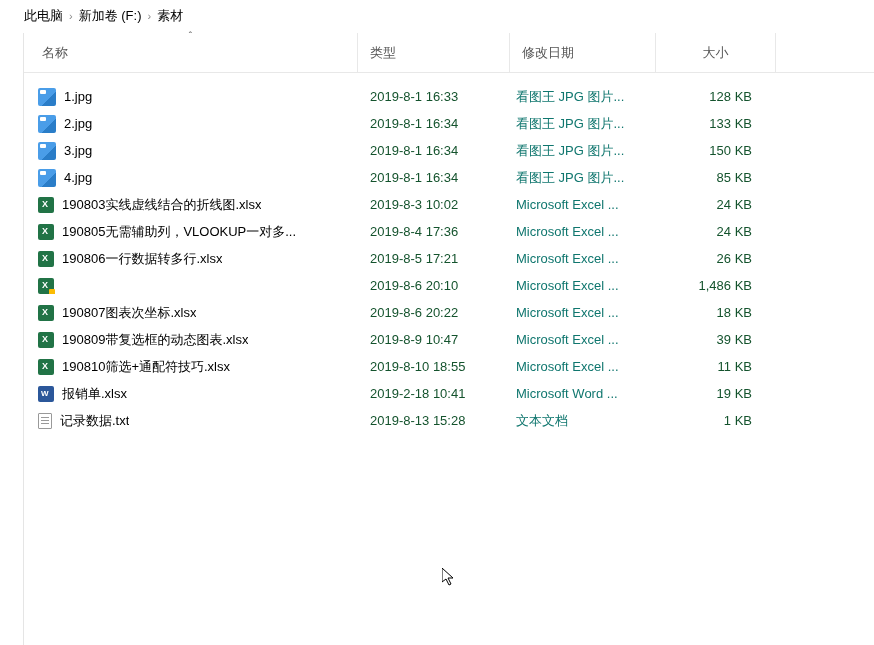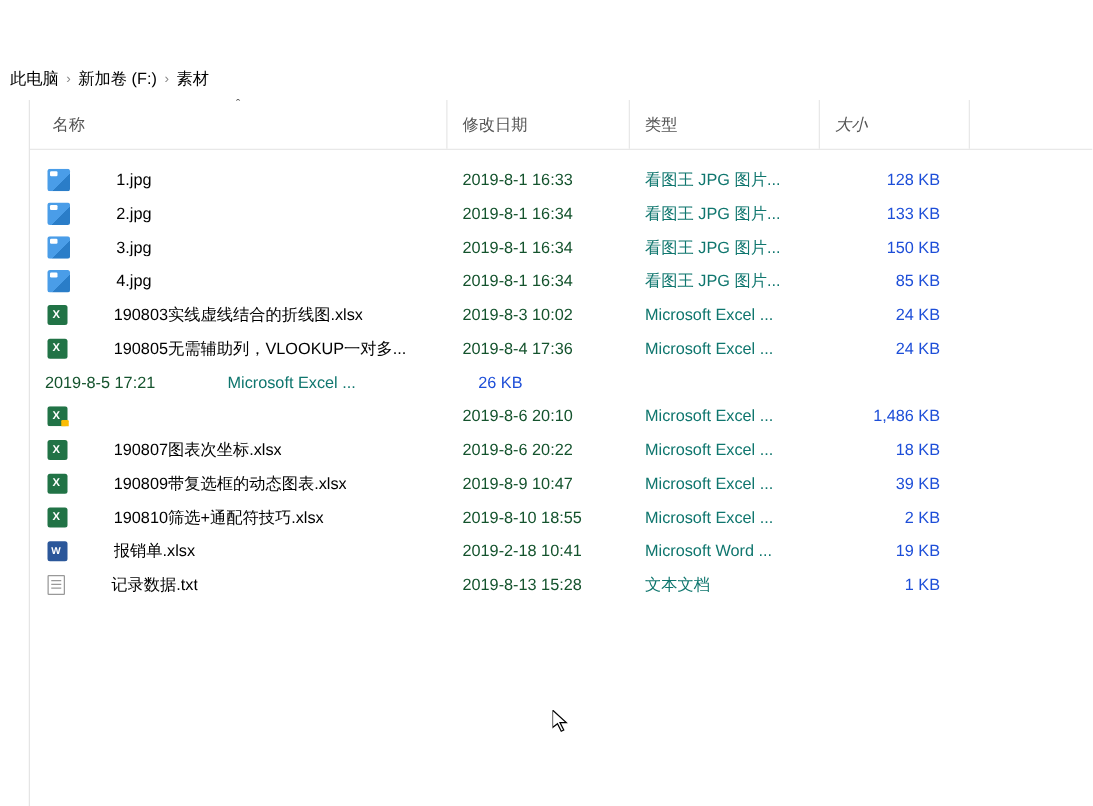--- a/index.html
+++ b/index.html
@@ -10,27 +10,26 @@
     body {
       font-family: "Microsoft YaHei", "Segoe UI", sans-serif;
       font-size: 13px;
       background: #fff;
       width: 874px;
       height: 645px;
       overflow: hidden;
       color: #000;
     }
     .breadcrumb {
-      padding: 7px 8px;
+      padding: 7px 24px;
       display: flex;
       align-items: center;
       gap: 6px;
       color: #000;
       border-bottom: 1px solid transparent;
-      margin-top: 47px;
     }
     .breadcrumb-sep {
       color: #888;
       font-size: 11px;
     }
     .content {
       display: flex;
       height: calc(100% - 32px);
     }
     .sidebar {
@@ -52,21 +51,21 @@
       padding: 0 12px;
       border-right: 1px solid #e8e8e8;
       height: 100%;
       display: flex;
       align-items: center;
       font-size: 13px;
     }
     .col-name { width: 334px; padding-left: 18px; position: relative; }
     .col-date { width: 146px; }
     .col-type { width: 152px; }
-    .col-size { width: 120px; justify-content: flex-start; font-style: italic; }
+    .col-size { width: 120px; justify-content: center; }
     .sort-indicator {
       position: absolute;
       top: -2px;
       left: 50%;
       transform: translateX(-50%);
       font-size: 10px;
       color: #5a5a5a;
     }
     .file-list {
       padding-top: 10px;
@@ -78,40 +77,39 @@
       cursor: default;
     }
     .cell-name {
       width: 334px;
       display: flex;
       align-items: center;
       padding-left: 14px;
       overflow: hidden;
       white-space: nowrap;
       text-overflow: ellipsis;
-      gap: 29px;
     }
     .cell-date {
       width: 146px;
       padding-left: 12px;
       color: #14532d;
     }
     .cell-type {
       width: 152px;
       padding-left: 12px;
       color: #0f766e;
       overflow: hidden;
       white-space: nowrap;
       text-overflow: ellipsis;
     }
     .cell-size {
       width: 120px;
       text-align: right;
       padding-right: 24px;
-      color: #1d4ed8;
+      color: #14532d;
     }
     .file-icon {
       width: 18px;
       height: 18px;
       margin-right: 8px;
       flex-shrink: 0;
       display: inline-flex;
       align-items: center;
       justify-content: center;
     }
@@ -230,25 +228,25 @@
 </div>
 
 <div class="content">
   <div class="sidebar"></div>
   <div class="main">
     <div class="header-row">
       <div class="header-cell col-name">
         <span class="sort-indicator">ˆ</span>
         <span>名称</span>
       </div>
+      <div class="header-cell col-type">
+        <span>类型</span>
+      </div>
       <div class="header-cell col-date">
         <span>修改日期</span>
-      </div>
-      <div class="header-cell col-type">
-        <span>类型</span>
       </div>
       <div class="header-cell col-size">
         <span>大小</span>
       </div>
     </div>
     <div class="file-list" id="file-list">
         <div class="file-row">
           <div class="cell-name">
             <span class="file-icon icon-jpg"></span>
             <span class="filename">1.jpg</span>
@@ -296,20 +294,24 @@
         <div class="file-row">
           <div class="cell-name">
             <span class="file-icon icon-xlsx"></span>
             <span class="filename">190805无需辅助列，VLOOKUP一对多...</span>
           </div>
           <div class="cell-date">2019-8-4 17:36</div>
           <div class="cell-type">Microsoft Excel ...</div>
           <div class="cell-size">24 KB</div>
         </div>
         <div class="file-row">
+          <div class="cell-name">
+            <span class="file-icon icon-xlsx"></span>
+            <span class="filename">190806一行数据转多行.xlsx</span>
+          </div>
           <div class="cell-date">2019-8-5 17:21</div>
           <div class="cell-type">Microsoft Excel ...</div>
           <div class="cell-size">26 KB</div>
         </div>
         <div class="file-row">
           <div class="cell-name">
             <span class="file-icon icon-xlsm"></span>
           </div>
           <div class="cell-date">2019-8-6 20:10</div>
           <div class="cell-type">Microsoft Excel ...</div>
@@ -333,21 +335,21 @@
           <div class="cell-type">Microsoft Excel ...</div>
           <div class="cell-size">39 KB</div>
         </div>
         <div class="file-row">
           <div class="cell-name">
             <span class="file-icon icon-xlsx"></span>
             <span class="filename">190810筛选+通配符技巧.xlsx</span>
           </div>
           <div class="cell-date">2019-8-10 18:55</div>
           <div class="cell-type">Microsoft Excel ...</div>
-          <div class="cell-size">2 KB</div>
+          <div class="cell-size">11 KB</div>
         </div>
         <div class="file-row">
           <div class="cell-name">
             <span class="file-icon icon-docx"></span>
             <span class="filename">报销单.xlsx</span>
           </div>
           <div class="cell-date">2019-2-18 10:41</div>
           <div class="cell-type">Microsoft Word ...</div>
           <div class="cell-size">19 KB</div>
         </div>

